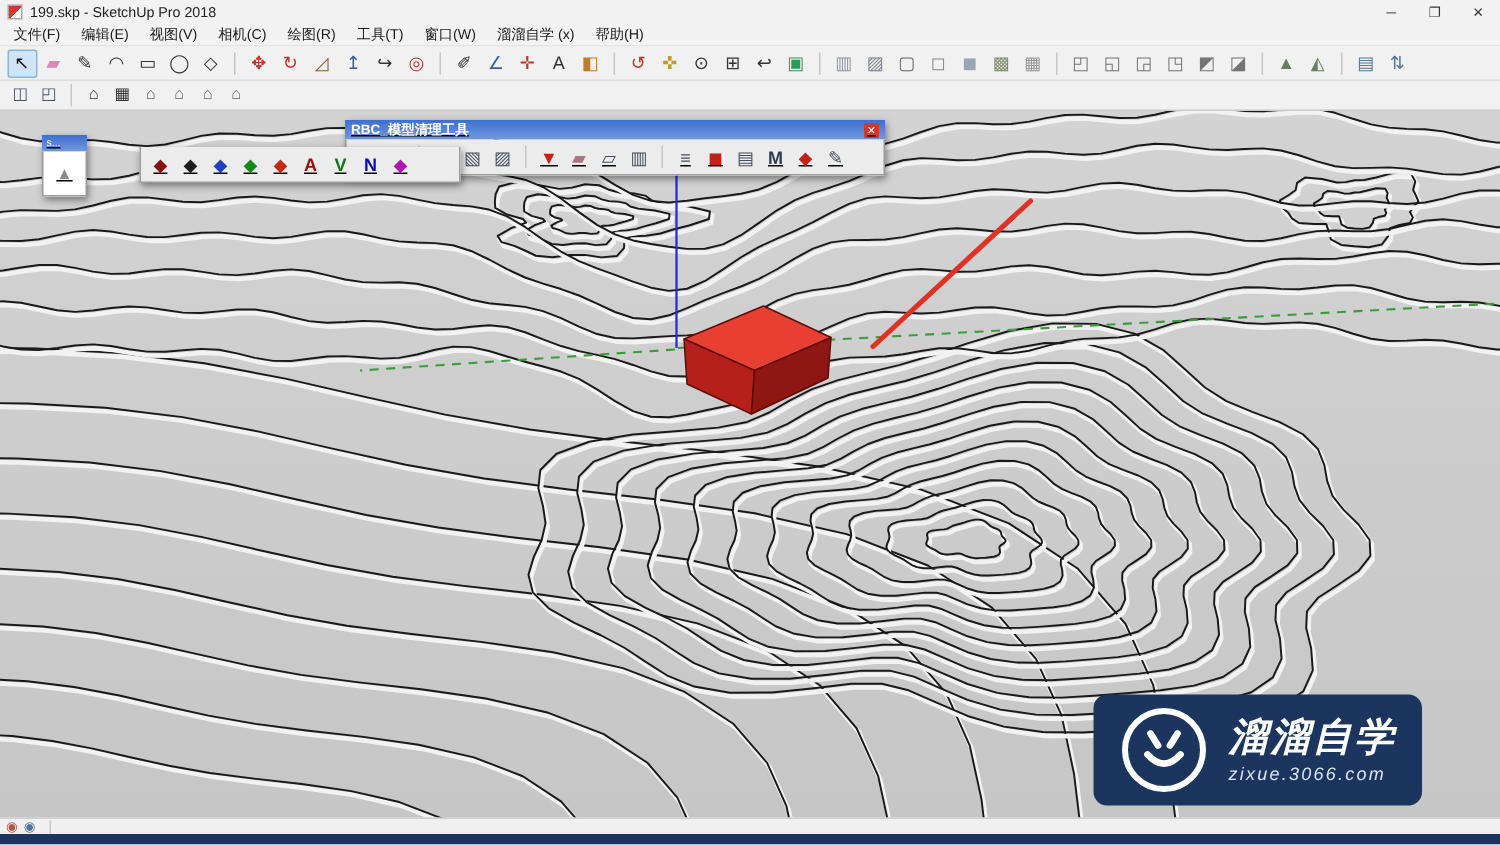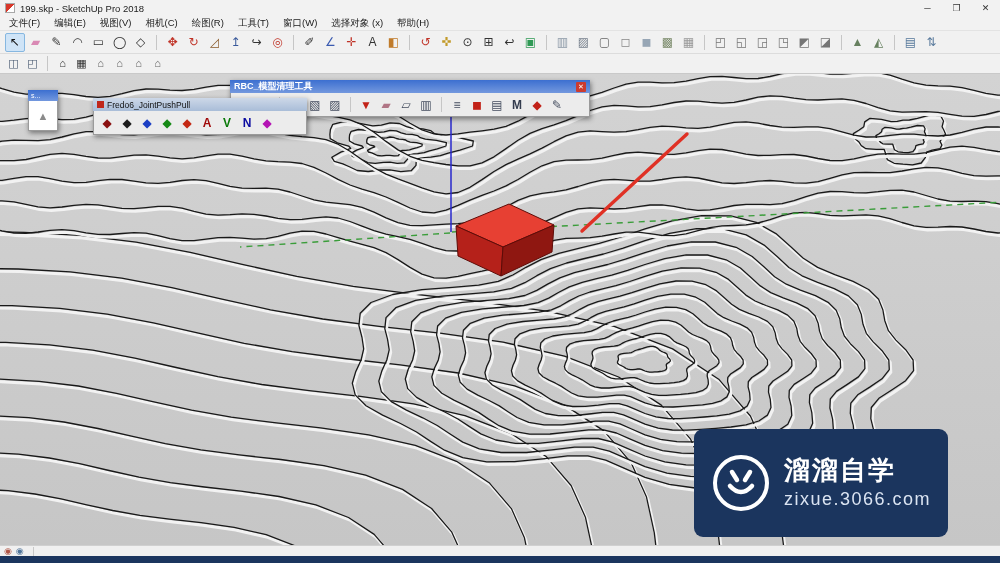--- a/index.html
+++ b/index.html
@@ -23,43 +23,43 @@
   .tb-icon { width:20px; height:19px; margin:0 0.5px; display:flex; align-items:center; justify-content:center; font-size:12px; line-height:1; border:1px solid transparent; border-radius:2px; cursor:pointer; }
   .toolbar.views .tb-icon { width:18px; height:17px; font-size:11px; }
   .tb-icon.active { background:#cfe4f7; border-color:#86b7e0; }
   .tb-sep { width:1px; height:15px; background:#c6c6c6; margin:0 5px; }
 
   
   .viewport { position:relative; height:471px; background:linear-gradient(180deg,#d3d3d3,#c6c6c6); overflow:hidden; }
   .viewport > svg { position:absolute; left:0; top:0; }
 
   
-  .panel { position:absolute; box-shadow:1px 2px 5px rgba(0,0,0,.45); font-size:9px; z-index:5; }
+  .panel { position:absolute; box-shadow:1px 2px 5px rgba(0,0,0,.45); font-size:9px; z-index:5;text-decoration:underline; }
   .panel-title { height:13px; display:flex; align-items:center; padding:0 4px; color:#fff; background:linear-gradient(#3c6fd0,#7398de); white-space:nowrap; cursor:move; }
   .panel-title.gray { background:linear-gradient(#cdd8e8,#a9bdd8); color:#111; }
   .panel-title .mini-logo { width:7px; height:7px; background:#c0271b; margin-right:3px; flex:none; }
   .panel-close { margin-left:auto; width:10px; height:10px; background:#cc3b2f; color:#fff; font-size:7px; display:flex; align-items:center; justify-content:center; border-radius:1px; cursor:pointer; }
   .panel-body { background:#ececec; border:1px solid #9a9a9a; border-top:none; display:flex; align-items:center; padding:2px 3px; }
   .panel-body .tb-icon { width:19px; height:19px; font-size:12px; font-weight:bold; }
   .mini-panel-body { background:#fff; border:1px solid #9a9a9a; border-top:none; height:30px; display:flex; align-items:center; justify-content:center; color:#8a8a8a; font-size:11px; }
 
   
   .statusbar { height:11px; background:#f0f0f0; border-top:1px solid #d0d0d0; display:flex; align-items:center; font-size:9px; color:#222; padding-left:4px; }
   .status-icon { font-size:9px; margin-right:4px; cursor:pointer; line-height:1; }
   .status-sep { width:1px; height:9px; background:#c8c8c8; margin:0 5px; }
   .status-msg { white-space:nowrap; }
 
   
   .bottom-strip { height:7px; background:#1b355e; }
 
   
-  .watermark { position:absolute; right:52px; bottom:8px; background:#1b355e; border-radius:9px; padding:24px 17px; display:flex; align-items:center; gap:13px; z-index:10; }
+  .watermark { position:absolute; right:52px; bottom:8px; background:#1b355e; border-radius:9px; padding:7px 17px; display:flex; align-items:center; gap:13px; z-index:10;font-style:italic; }
   .wm-logo { flex:none; }
   .wm-text .wm-title { color:#fff; font-size:26px; font-weight:bold; letter-spacing:2px; line-height:1.15; }
-  .wm-text .wm-url { color:#dbe4f2; font-size:18px; letter-spacing:1.5px; margin-top:3px; }
+  .wm-text .wm-url { color:#dbe4f2; font-size:12px; letter-spacing:1.5px; margin-top:3px; }
 </style>
 </head>
 <body>
 
 <div class="titlebar">
   <span class="app-icon"></span>
   <span>199.skp - SketchUp Pro 2018</span>
   <span class="win-btns">
       <span class="win-btn">─</span>
       <span class="win-btn">❐</span>
@@ -68,21 +68,21 @@
 </div>
 
 <div class="menubar">
     <span class="menu-item">文件(F)</span>
     <span class="menu-item">编辑(E)</span>
     <span class="menu-item">视图(V)</span>
     <span class="menu-item">相机(C)</span>
     <span class="menu-item">绘图(R)</span>
     <span class="menu-item">工具(T)</span>
     <span class="menu-item">窗口(W)</span>
-    <span class="menu-item">选择对象 (x)</span>
+    <span class="menu-item">溜溜自学 (x)</span>
     <span class="menu-item">帮助(H)</span>
   </div>
 
 <div class="toolbar main">
     <span class="tb-icon active" title="select-tool" style="color: rgb(17, 17, 17);">↖</span>
     <span class="tb-icon" title="eraser-tool" style="color: rgb(217, 137, 180);">▰</span>
     <span class="tb-icon" title="pencil-tool" style="color: rgb(51, 51, 51);">✎</span>
     <span class="tb-icon" title="arc-tool" style="color: rgb(51, 51, 51);">◠</span>
     <span class="tb-icon" title="rectangle-tool" style="color: rgb(51, 51, 51);">▭</span>
     <span class="tb-icon" title="circle-tool" style="color: rgb(51, 51, 51);">◯</span>
@@ -225,24 +225,20 @@
   <div class="panel" style="left:28px; top:16px; width:30px;">
     <div class="panel-title" style="height:11px; font-size:7px; padding:0 3px;">
       <span>s...</span>
     </div>
     <div class="mini-panel-body">
       <span>▲</span>
     </div>
   </div>
 
   <div class="panel" style="left:93px; top:24px; width:214px; z-index:6;">
-    <div class="panel-title gray" style="font-size:8.5px;">
-      <span class="mini-logo"></span>
-      <span>Fredo6_JointPushPull</span>
-    </div>
     <div class="panel-body">
         <span class="tb-icon" title="jpp-joint-pushpull" style="color: rgb(138, 16, 16);">◆</span>
         <span class="tb-icon" title="jpp-vector-pushpull" style="color: rgb(28, 28, 28);">◆</span>
         <span class="tb-icon" title="jpp-normal-pushpull" style="color: rgb(28, 63, 196);">◆</span>
         <span class="tb-icon" title="jpp-thicken" style="color: rgb(22, 138, 22);">◆</span>
         <span class="tb-icon" title="jpp-follow" style="color: rgb(196, 40, 20);">◆</span>
         <span class="tb-icon" title="jpp-mode-a" style="color: rgb(160, 10, 10);">A</span>
         <span class="tb-icon" title="jpp-mode-v" style="color: rgb(10, 122, 10);">V</span>
         <span class="tb-icon" title="jpp-mode-n" style="color: rgb(10, 10, 160);">N</span>
         <span class="tb-icon" title="jpp-options" style="color: rgb(180, 20, 180);">◆</span>

